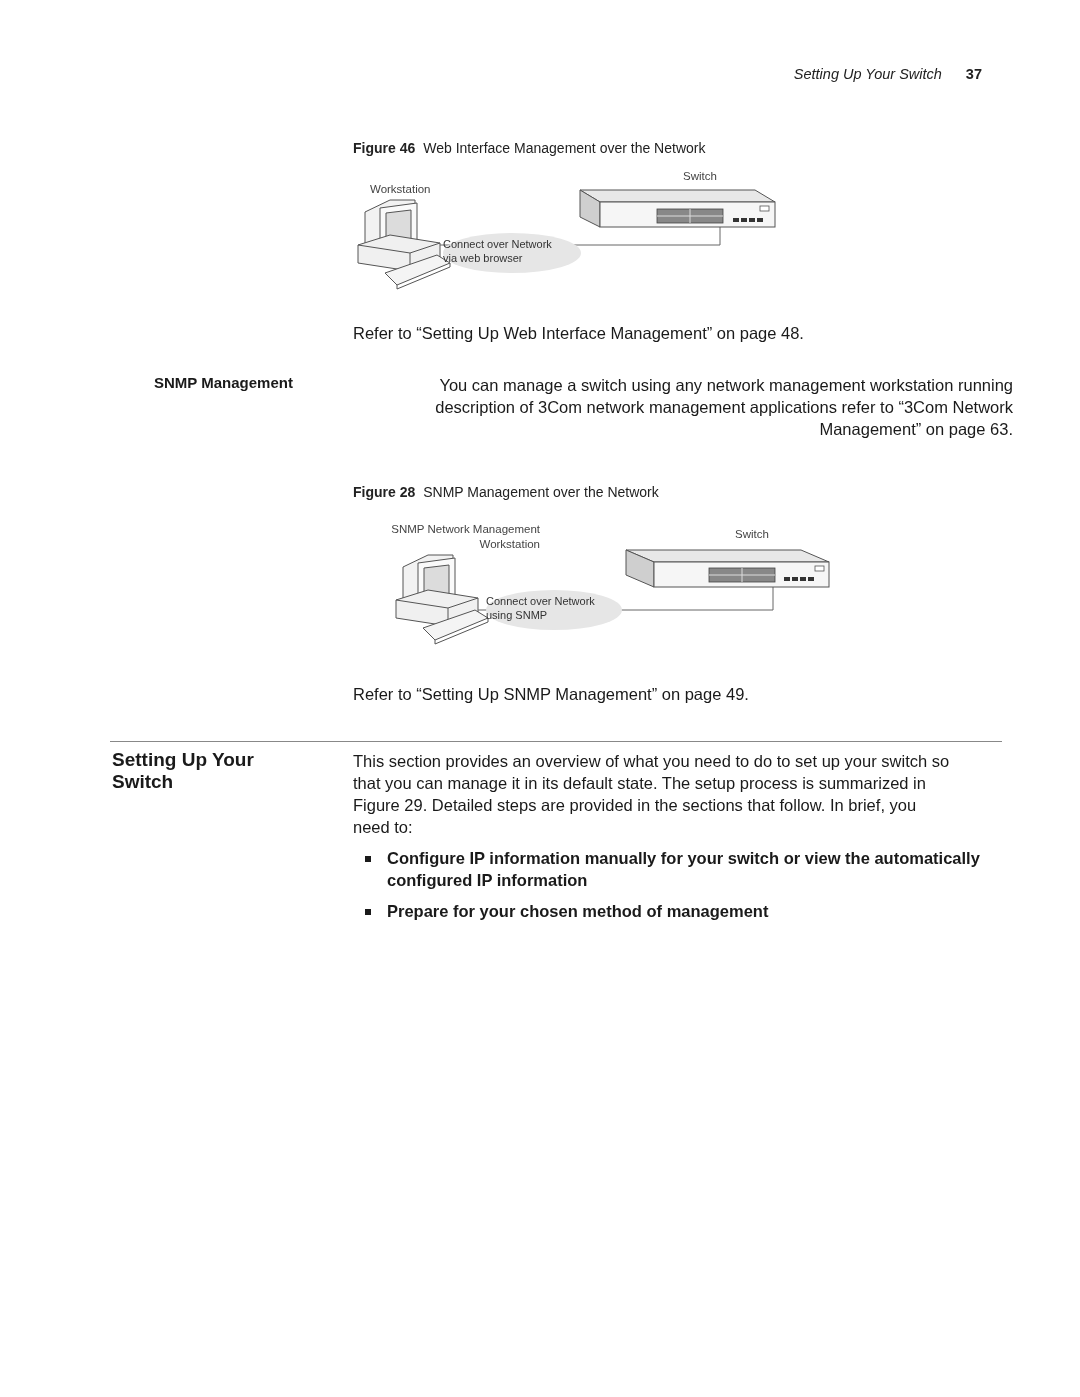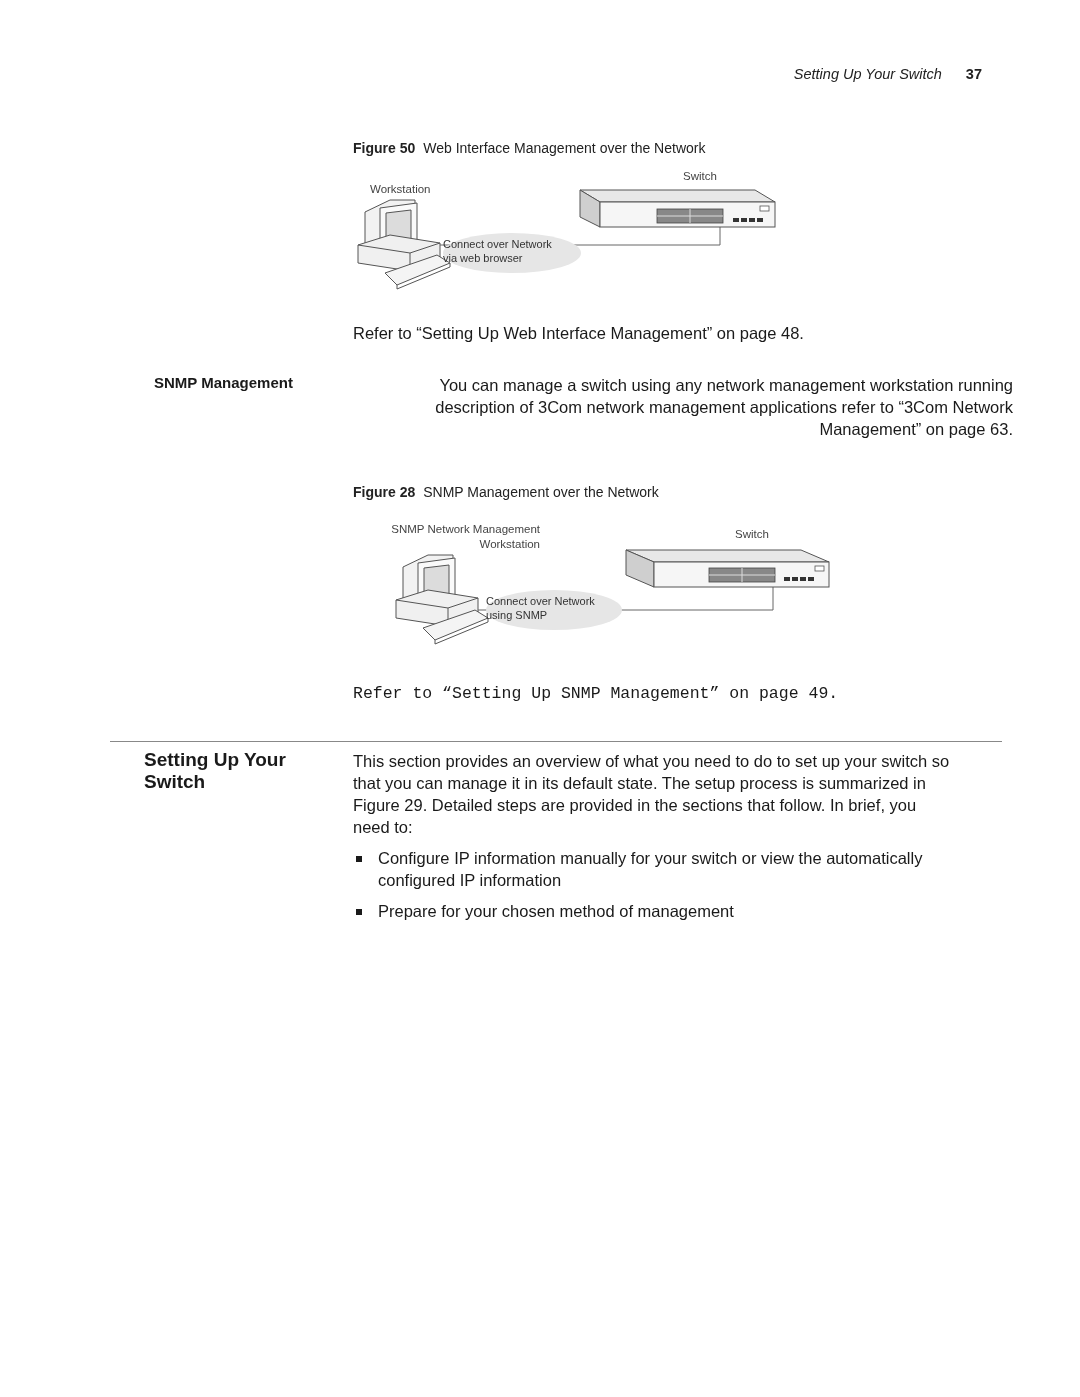--- a/index.html
+++ b/index.html
@@ -13,21 +13,21 @@
     font-size: 14.5px; color: #222;
   }
   .running-head .rh-title { font-style: italic; }
   .running-head .rh-page { font-weight: bold; margin-left: 24px; }
 
   .fig-caption { font-size: 14px; color: #222; }
   .fig-caption .fig-num { font-weight: bold; margin-right: 8px; }
 
   .body-text { font-size: 16.5px; line-height: 22px; color: #1a1a1a; }
   .side-head { font-weight: bold; font-size: 15px; color: #1a1a1a; }
-  .section-head { font-weight: bold; font-size: 19px; line-height: 22px; color: #1a1a1a; margin-left: 32px; }
+  .section-head { font-weight: bold; font-size: 19px; line-height: 22px; color: #1a1a1a; }
 
   .rule { left: 110px; top: 741px; width: 892px; height: 0; border-top: 1.5px solid #888; }
 
   .bullets { list-style: none; margin: 0; padding: 0; }
   .bullets li { position: relative; padding-left: 25px; margin-bottom: 9px; }
   .bullets li .bullet-mark {
     position: absolute; left: 3px; top: 9px; width: 6px; height: 6px; background: #1a1a1a;
   }
 
   .diagram-label { font-size: 11.5px; color: #444; }
@@ -37,21 +37,21 @@
   }
 </style>
 </head>
 <body>
 
 <div class="abs running-head">
   <span class="rh-title">Setting Up Your Switch</span><span class="rh-page">37</span>
 </div>
 
 <div class="abs fig-caption" style="left:353px; top:140px;">
-  <span class="fig-num">Figure 50</span><span>Web Interface Management over the Network</span>
+  <span class="fig-num">Figure 46</span><span>Web Interface Management over the Network</span>
 </div>
 
 <div class="abs" style="left:355px; top:165px; width:440px; height:130px;">
   <div class="abs diagram-label" style="left:15px; top:18px;">Workstation</div>
   <div class="abs diagram-label" style="left:328px; top:5px;">Switch</div>
 
   <svg class="abs" style="left:0; top:0;" width="440" height="130">
 
     <g>
       <polygon points="10,47 35,35 60,35 60,75 35,82 10,82" fill="#f2f2f2" stroke="#555" stroke-width="1"></polygon>
@@ -142,37 +142,37 @@
       <rect x="414" y="36" width="9" height="5" fill="#fff" stroke="#555" stroke-width="0.8"></rect>
     </g>
   </svg>
 
   <div class="abs bubble" style="left:118px; top:70px; width:136px; height:36px; padding-top:4px;">
     <div>Connect over Network</div>
     <div>using SNMP</div>
   </div>
 </div>
 
-<div class="abs body-text" style="left:353px; top:683px;font-family:Liberation Mono, monospace;">Refer to “Setting Up SNMP Management” on page 49.</div>
+<div class="abs body-text" style="left:353px; top:683px;">Refer to “Setting Up SNMP Management” on page 49.</div>
 
 <div class="abs rule"></div>
 
 <div class="abs section-head" style="left:112px; top:749px;">
   <div>Setting Up Your</div>
   <div>Switch</div>
 </div>
 
 <div class="abs body-text" style="left:353px; top:750px; width:660px;">
   <div>This section provides an overview of what you need to do to set up your switch so</div>
   <div>that you can manage it in its default state. The setup process is summarized in</div>
   <div>Figure 29. Detailed steps are provided in the sections that follow. In brief, you</div>
   <div>need to:</div>
 </div>
 
-<ul class="abs body-text bullets" style="left:353px; top:847px; width:660px;">
+<ul class="abs body-text bullets" style="left:362px; top:847px; width:660px;font-weight:bold;">
   <li>
     <span class="bullet-mark"></span>
     <div>Configure IP information manually for your switch or view the automatically</div>
     <div>configured IP information</div>
   </li>
   <li>
     <span class="bullet-mark"></span>
     <div>Prepare for your chosen method of management</div>
   </li>
 </ul>

